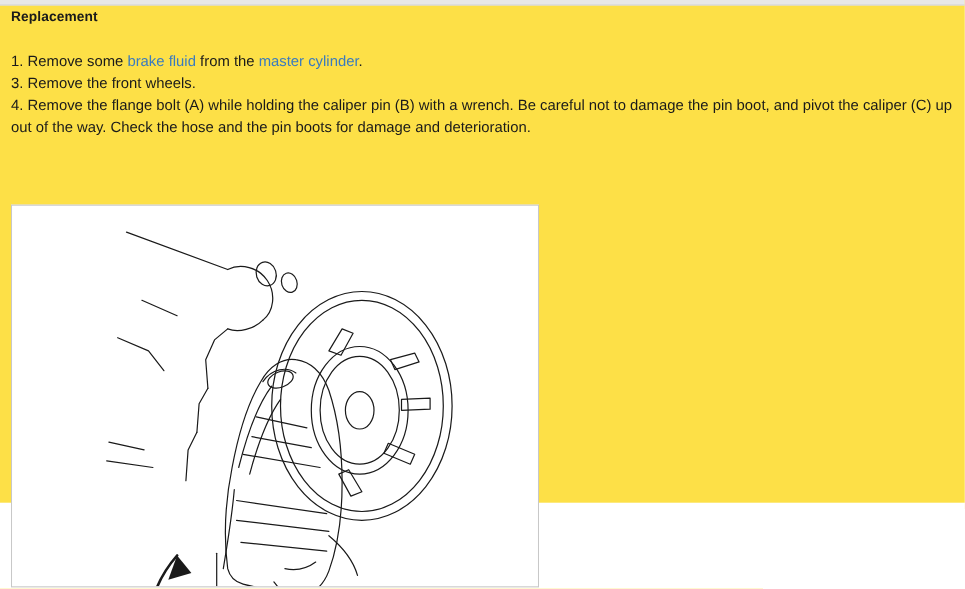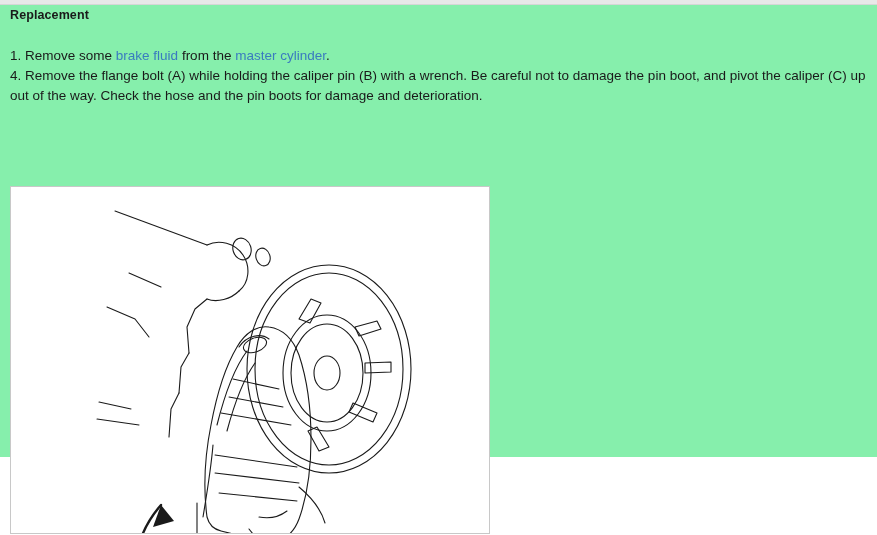--- a/index.html
+++ b/index.html
@@ -11,21 +11,21 @@
     width: 877px;
     height: 535px;
     overflow: hidden;
     font-family: "Liberation Sans", sans-serif;
     color: #1a1a1a;
   }
   .page {
     position: relative;
     width: 877px;
     height: 457px;
-    background: #86efac;
+    background: #fde047;
   }
   .topbar {
     position: absolute;
     top: 0; left: 0;
     width: 877px;
     height: 4px;
     background: #e8e8e8;
     border-bottom: 1px solid #d6d6d6;
   }
   .section-title {
@@ -83,20 +83,24 @@
   <div class="topbar"></div>
 
   <div class="section-title">Replacement</div>
 
   <div class="steps">
     <div class="step">
       <span>1.</span>
       <span>Remove some </span><a class="link" href="#">brake fluid</a><span> from the </span><a class="link" href="#">master cylinder</a><span>.</span>
     </div>
     <div class="step">
+      <span>3.</span>
+      <span>Remove the front wheels.</span>
+    </div>
+    <div class="step">
       <span>4.</span>
       <span>Remove the flange bolt (A) while holding the caliper pin (B) with a wrench. Be careful not to damage the pin boot, and pivot the caliper (C) up out of the way. Check the hose and the pin boots for damage and deterioration.</span>
     </div>
   </div>
 
   <div class="figure">
     <svg width="478" height="346" viewBox="0 0 478 346" xmlns="http://www.w3.org/2000/svg">
       <rect x="0" y="0" width="478" height="346" fill="#ffffff"></rect>
 
       <g stroke="#1a1a1a" fill="none" stroke-width="1.1" stroke-linecap="round" stroke-linejoin="round">

